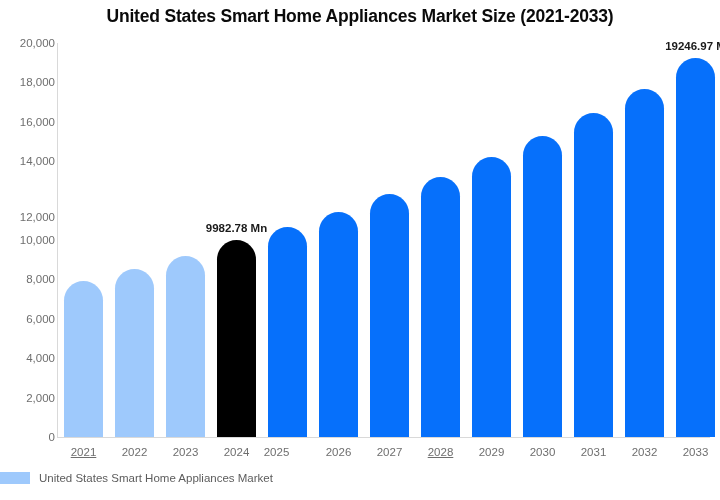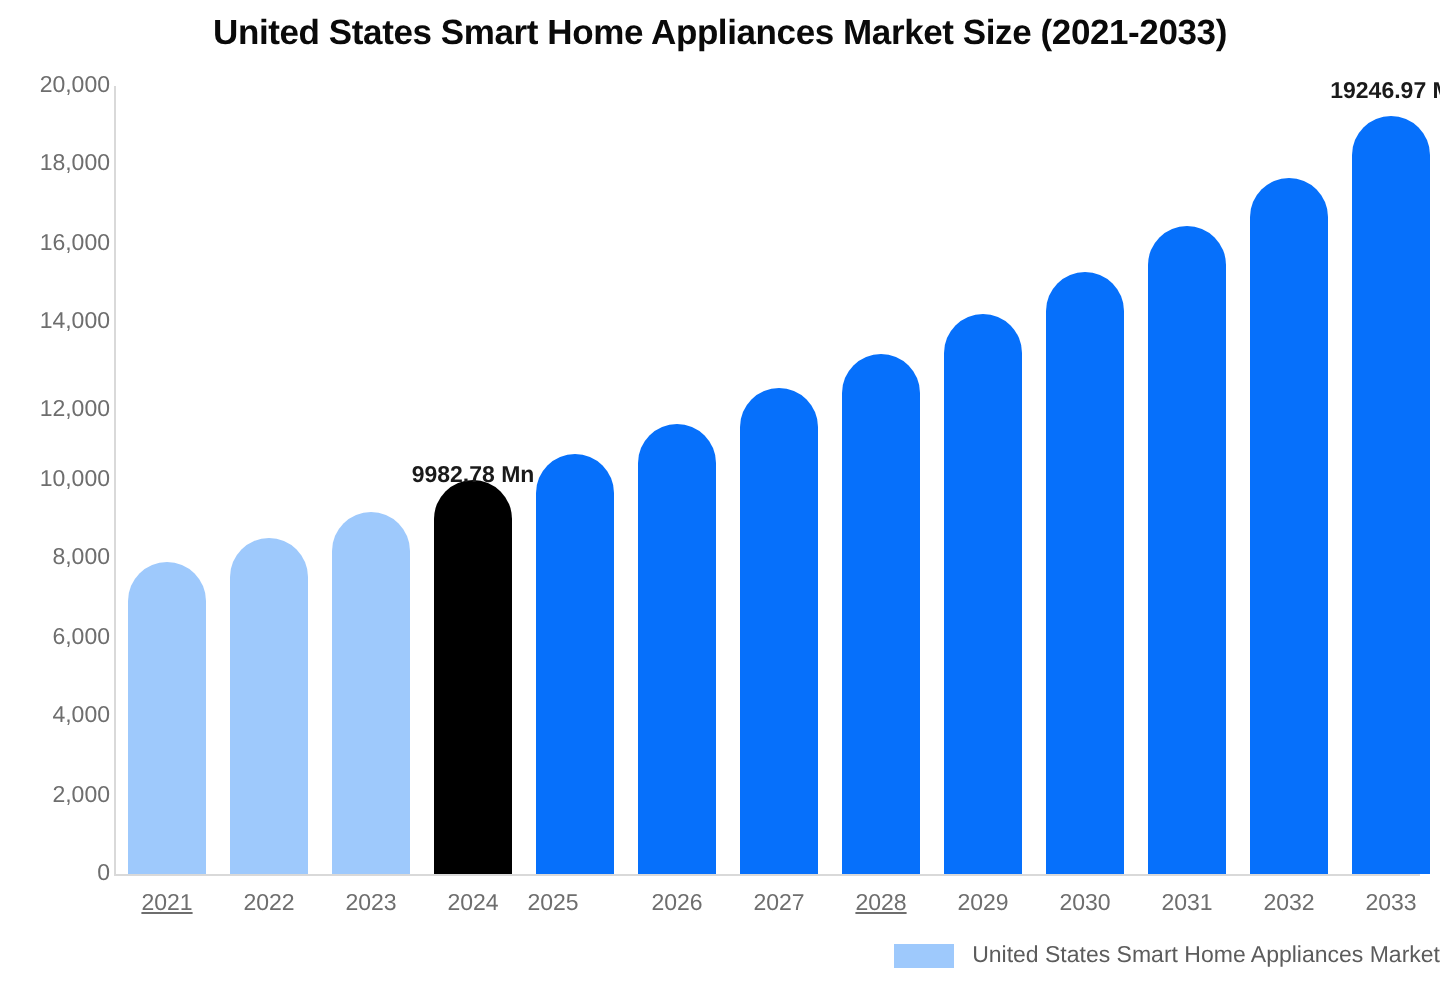--- a/index.html
+++ b/index.html
@@ -115,21 +115,21 @@
     white-space: nowrap;
   }
 
   
   #legend {
     position: absolute;
     left: 0;
     top: 472px;
     width: 720px;
     display: flex;
-    justify-content: flex-end;
+    justify-content: flex-start;
     align-items: center;
   }
   #legend-inner {
     display: flex;
     align-items: center;
     gap: 9px;
   }
   #legend-swatch {
     width: 30px;
     height: 12px;
@@ -146,21 +146,21 @@
 
 <div id="chart-root">
 
   <div id="chart-title">United States Smart Home Appliances Market Size (2021-2033)</div>
 
   <div id="y-axis">
       <div class="y-tick" style="top: 43px;">20,000</div>
       <div class="y-tick" style="top: 82.4px;">18,000</div>
       <div class="y-tick" style="top: 121.8px;">16,000</div>
       <div class="y-tick" style="top: 161.2px;">14,000</div>
-      <div class="y-tick" style="top: 205px;">12,000</div>
+      <div class="y-tick" style="top: 217px;">12,000</div>
       <div class="y-tick" style="top: 240px;">10,000</div>
       <div class="y-tick" style="top: 279.4px;">8,000</div>
       <div class="y-tick" style="top: 318.8px;">6,000</div>
       <div class="y-tick" style="top: 358.2px;">4,000</div>
       <div class="y-tick" style="top: 397.6px;">2,000</div>
       <div class="y-tick" style="top: 437px;">0</div>
     </div>
 
   <div id="axis-line-y"></div>
   <div id="axis-line-x"></div>
@@ -181,21 +181,21 @@
     <div class="bar-slot" style="left: 115px; top: 43px; height: 394px;">
       <div class="bar" style="height: 167.844px; background: rgb(158, 201, 252);"></div>
     </div>
     <div class="x-tick" style="left: 115px; width: 39px;">2022</div>
     <div class="bar-slot" style="left: 166px; top: 43px; height: 394px;">
       <div class="bar" style="height: 180.846px; background: rgb(158, 201, 252);"></div>
     </div>
     <div class="x-tick" style="left: 166px; width: 39px;">2023</div>
     <div class="bar-slot" style="left: 217px; top: 43px; height: 394px;">
       <div class="bar" style="height: 196.661px; background: rgb(0, 0, 0);"></div>
-      <div class="bar-label" style="bottom: 193px;">9982.78 Mn</div>
+      <div class="bar-label" style="bottom: 203px;">9982.78 Mn</div>
     </div>
     <div class="x-tick" style="left: 217px; width: 39px;">2024</div>
     <div class="bar-slot" style="left: 268px; top: 43px; height: 394px;">
       <div class="bar" style="height: 209.805px; background: rgb(6, 112, 251);"></div>
     </div>
     <div class="x-tick" style="left: 257px; width: 39px;">2025</div>
     <div class="bar-slot" style="left: 319px; top: 43px; height: 394px;">
       <div class="bar" style="height: 224.58px; background: rgb(6, 112, 251);"></div>
     </div>
     <div class="x-tick" style="left: 319px; width: 39px;">2026</div>

